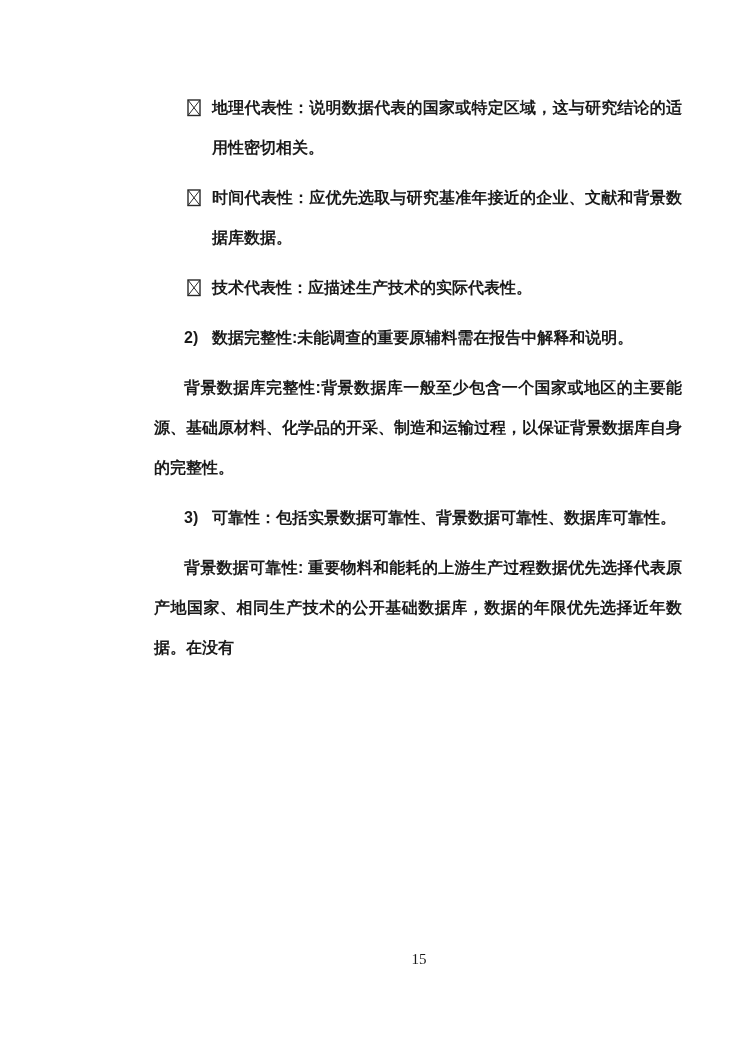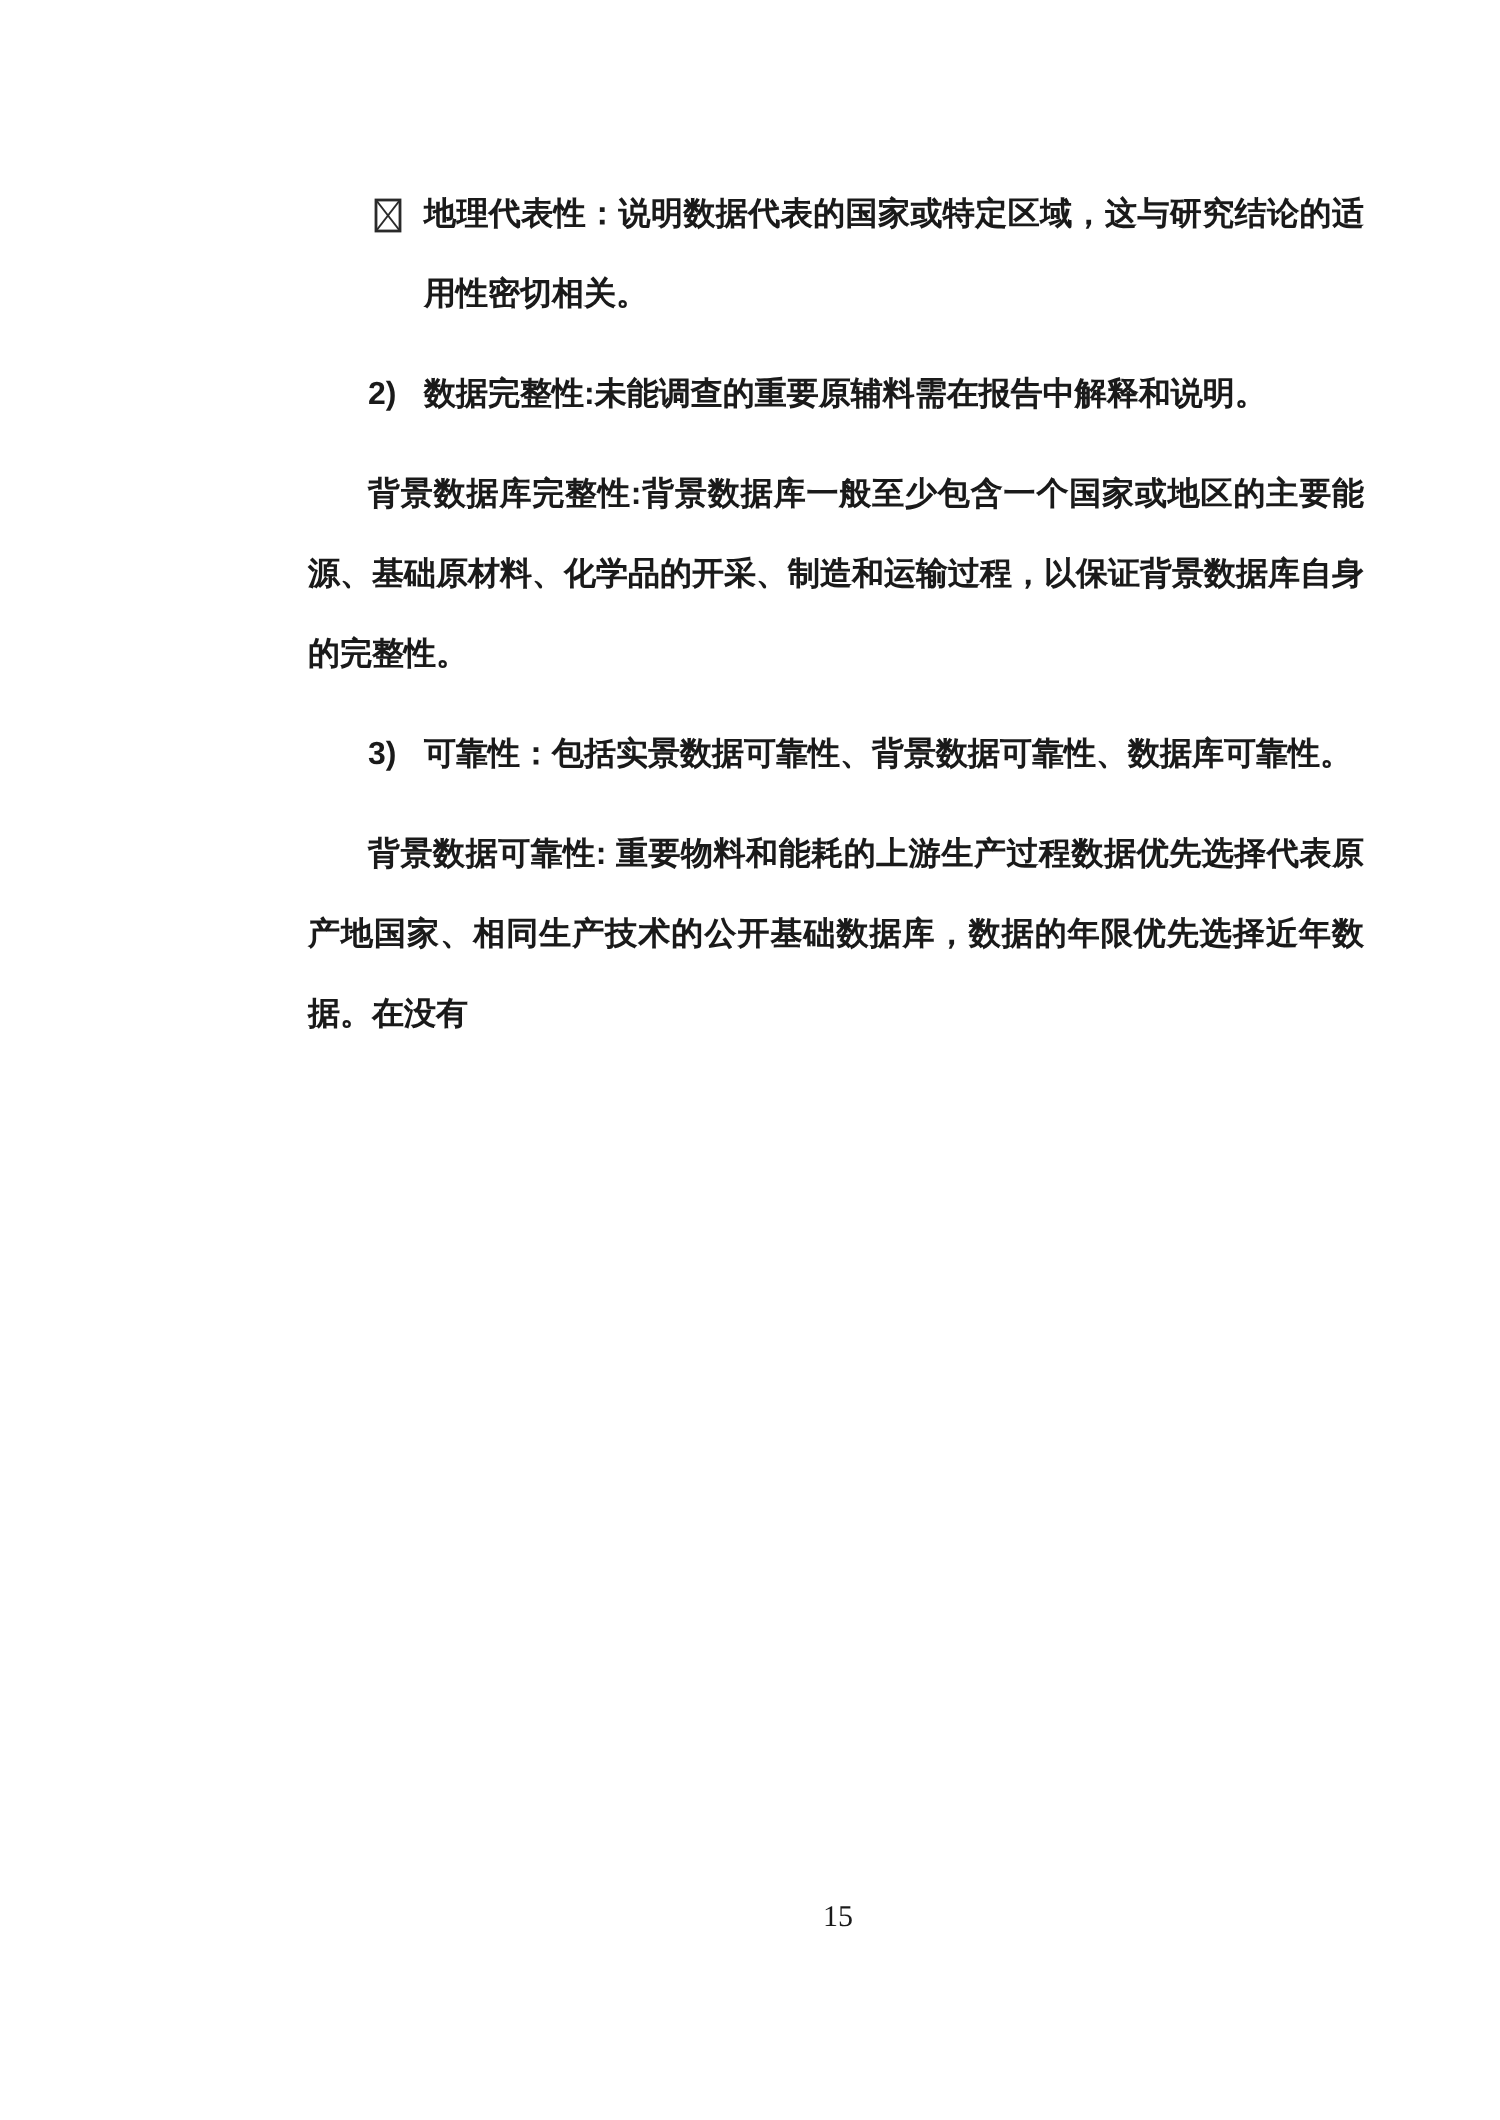--- a/index.html
+++ b/index.html
@@ -80,21 +80,41 @@
       <span class="box-col">
         <svg width="14" height="18" viewBox="0 0 14 18">
           <rect x="1" y="1" width="12" height="15.5" fill="none" stroke="#2a2a2a" stroke-width="1.4"></rect>
           <line x1="1" y1="1" x2="13" y2="16.5" stroke="#2a2a2a" stroke-width="1"></line>
           <line x1="13" y1="1" x2="1" y2="16.5" stroke="#2a2a2a" stroke-width="1"></line>
         </svg>
       </span>
       <div class="bullet-text">地理代表性：说明数据代表的国家或特定区域，这与研究结论的适用性密切相关。</div>
     </div>
 
+    <div class="bullet">
+      <span class="box-col">
+        <svg width="14" height="18" viewBox="0 0 14 18">
+          <rect x="1" y="1" width="12" height="15.5" fill="none" stroke="#2a2a2a" stroke-width="1.4"></rect>
+          <line x1="1" y1="1" x2="13" y2="16.5" stroke="#2a2a2a" stroke-width="1"></line>
+          <line x1="13" y1="1" x2="1" y2="16.5" stroke="#2a2a2a" stroke-width="1"></line>
+        </svg>
+      </span>
+      <div class="bullet-text">时间代表性：应优先选取与研究基准年接近的企业、文献和背景数据库数据。</div>
+    </div>
 
+    <div class="bullet">
+      <span class="box-col">
+        <svg width="14" height="18" viewBox="0 0 14 18">
+          <rect x="1" y="1" width="12" height="15.5" fill="none" stroke="#2a2a2a" stroke-width="1.4"></rect>
+          <line x1="1" y1="1" x2="13" y2="16.5" stroke="#2a2a2a" stroke-width="1"></line>
+          <line x1="13" y1="1" x2="1" y2="16.5" stroke="#2a2a2a" stroke-width="1"></line>
+        </svg>
+      </span>
+      <div class="bullet-text">技术代表性：应描述生产技术的实际代表性。</div>
+    </div>
 
     <div class="numbered">
       <span class="num-marker">2)</span>
       <div class="num-text">数据完整性:未能调查的重要原辅料需在报告中解释和说明。</div>
     </div>
 
 
     <p class="para">背景数据库完整性:背景数据库一般至少包含一个国家或地区的主要能源、基础原材料、化学品的开采、制造和运输过程，以保证背景数据库自身的完整性。</p>
 
     <div class="numbered">

